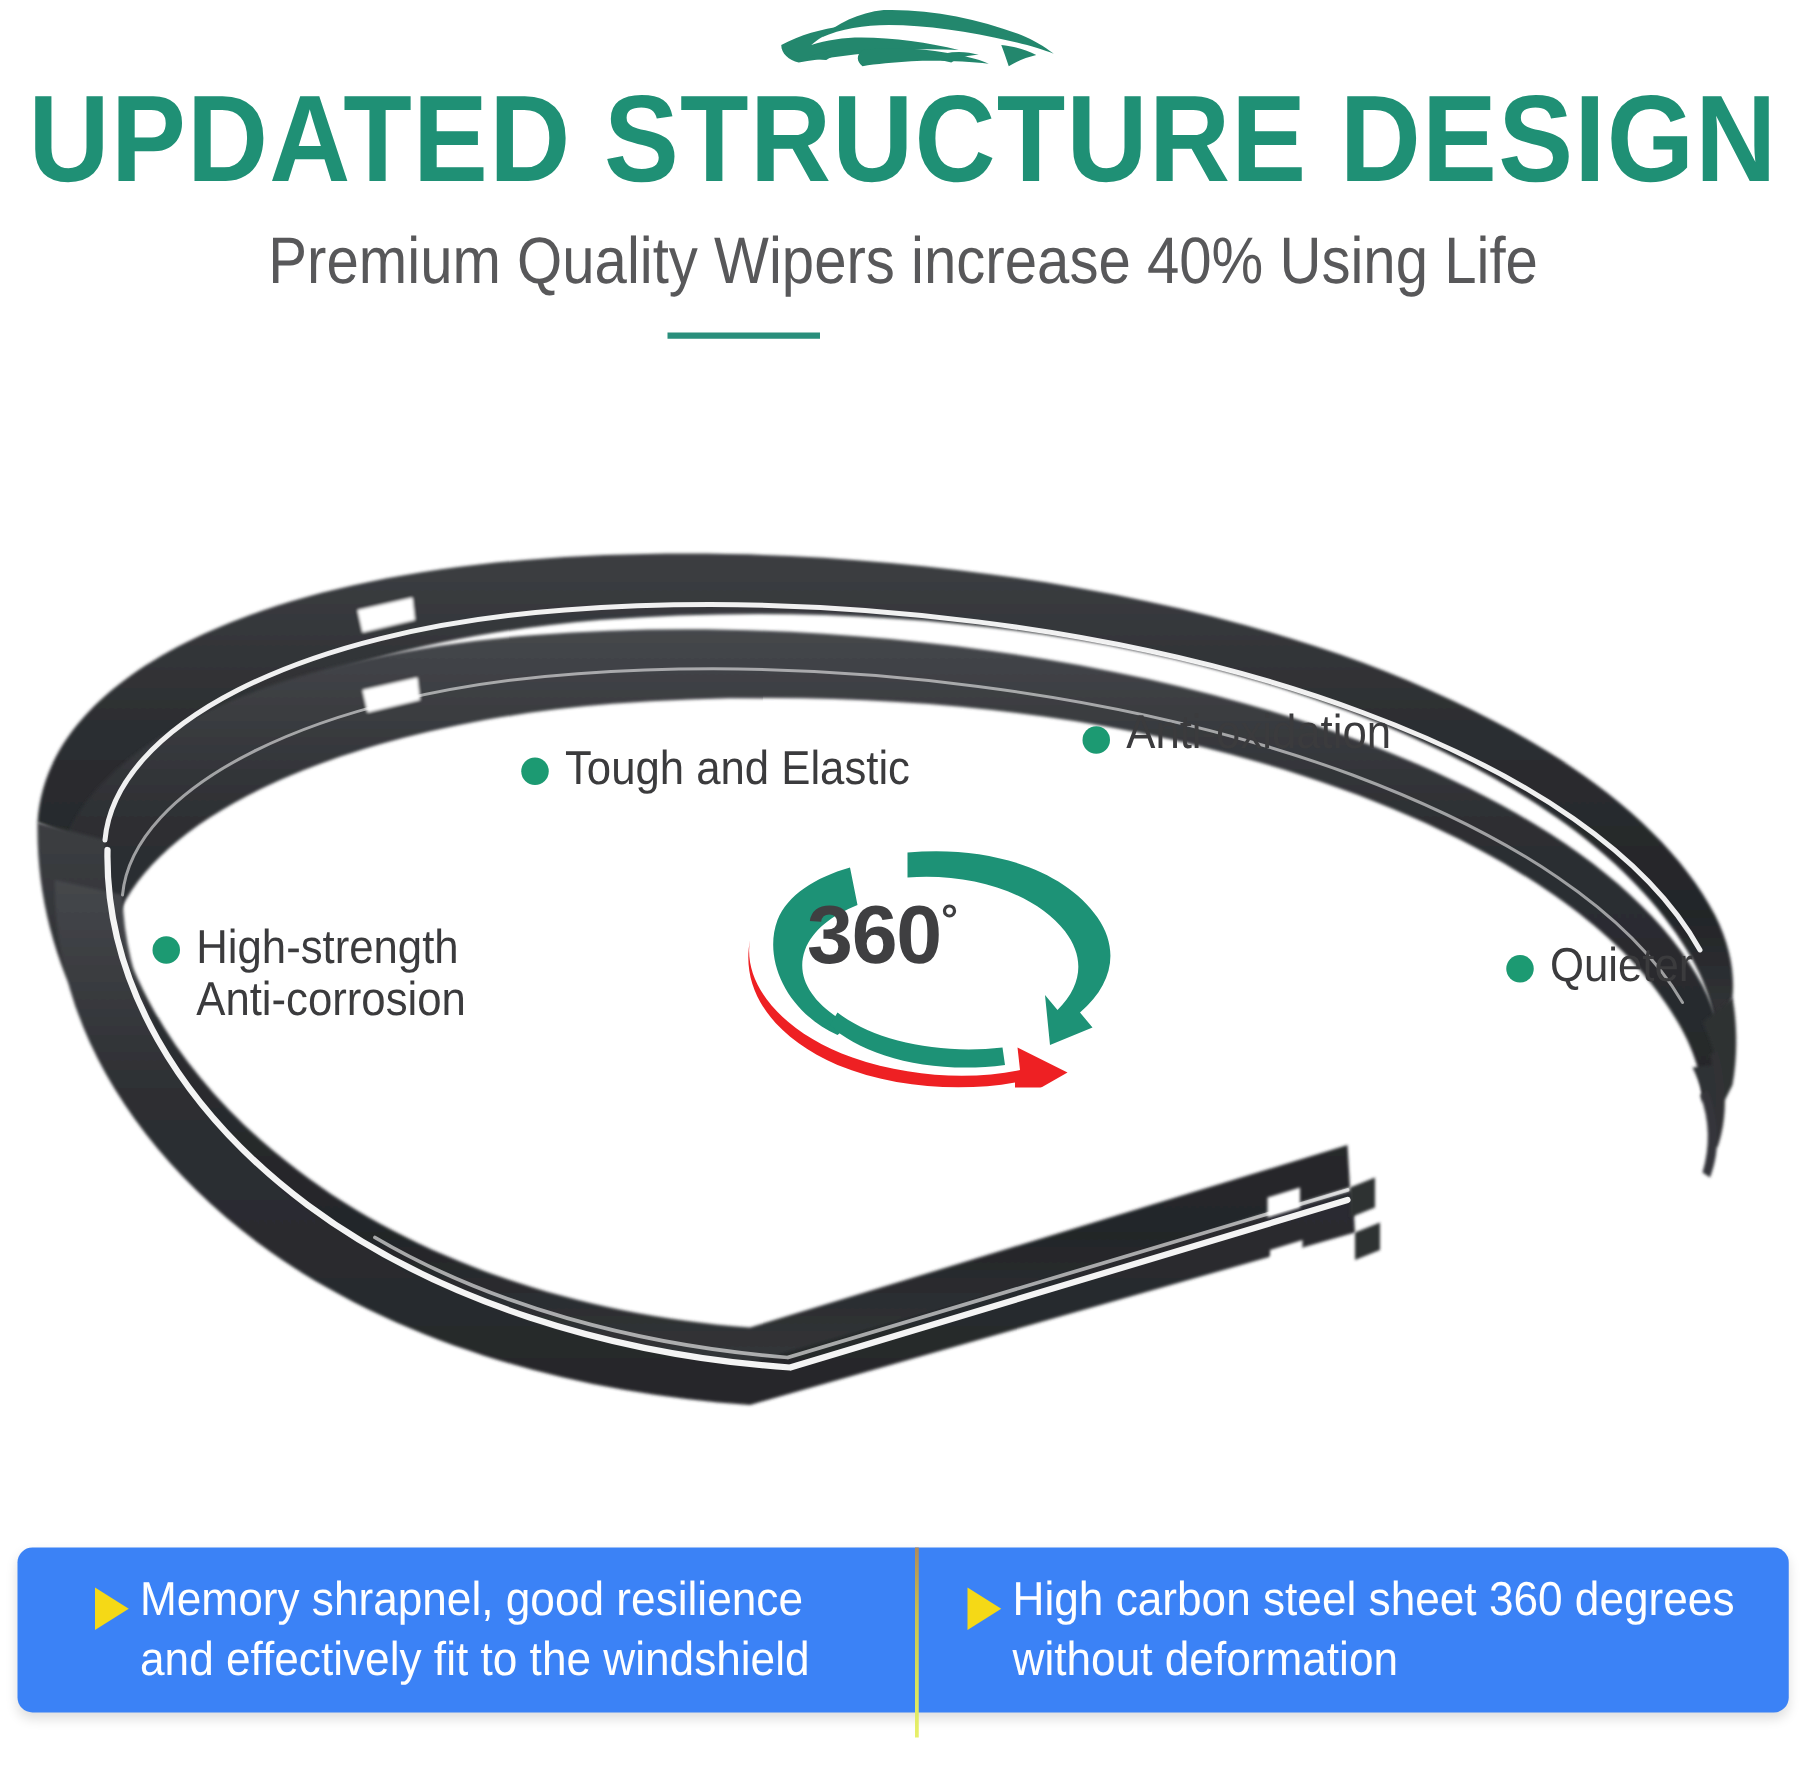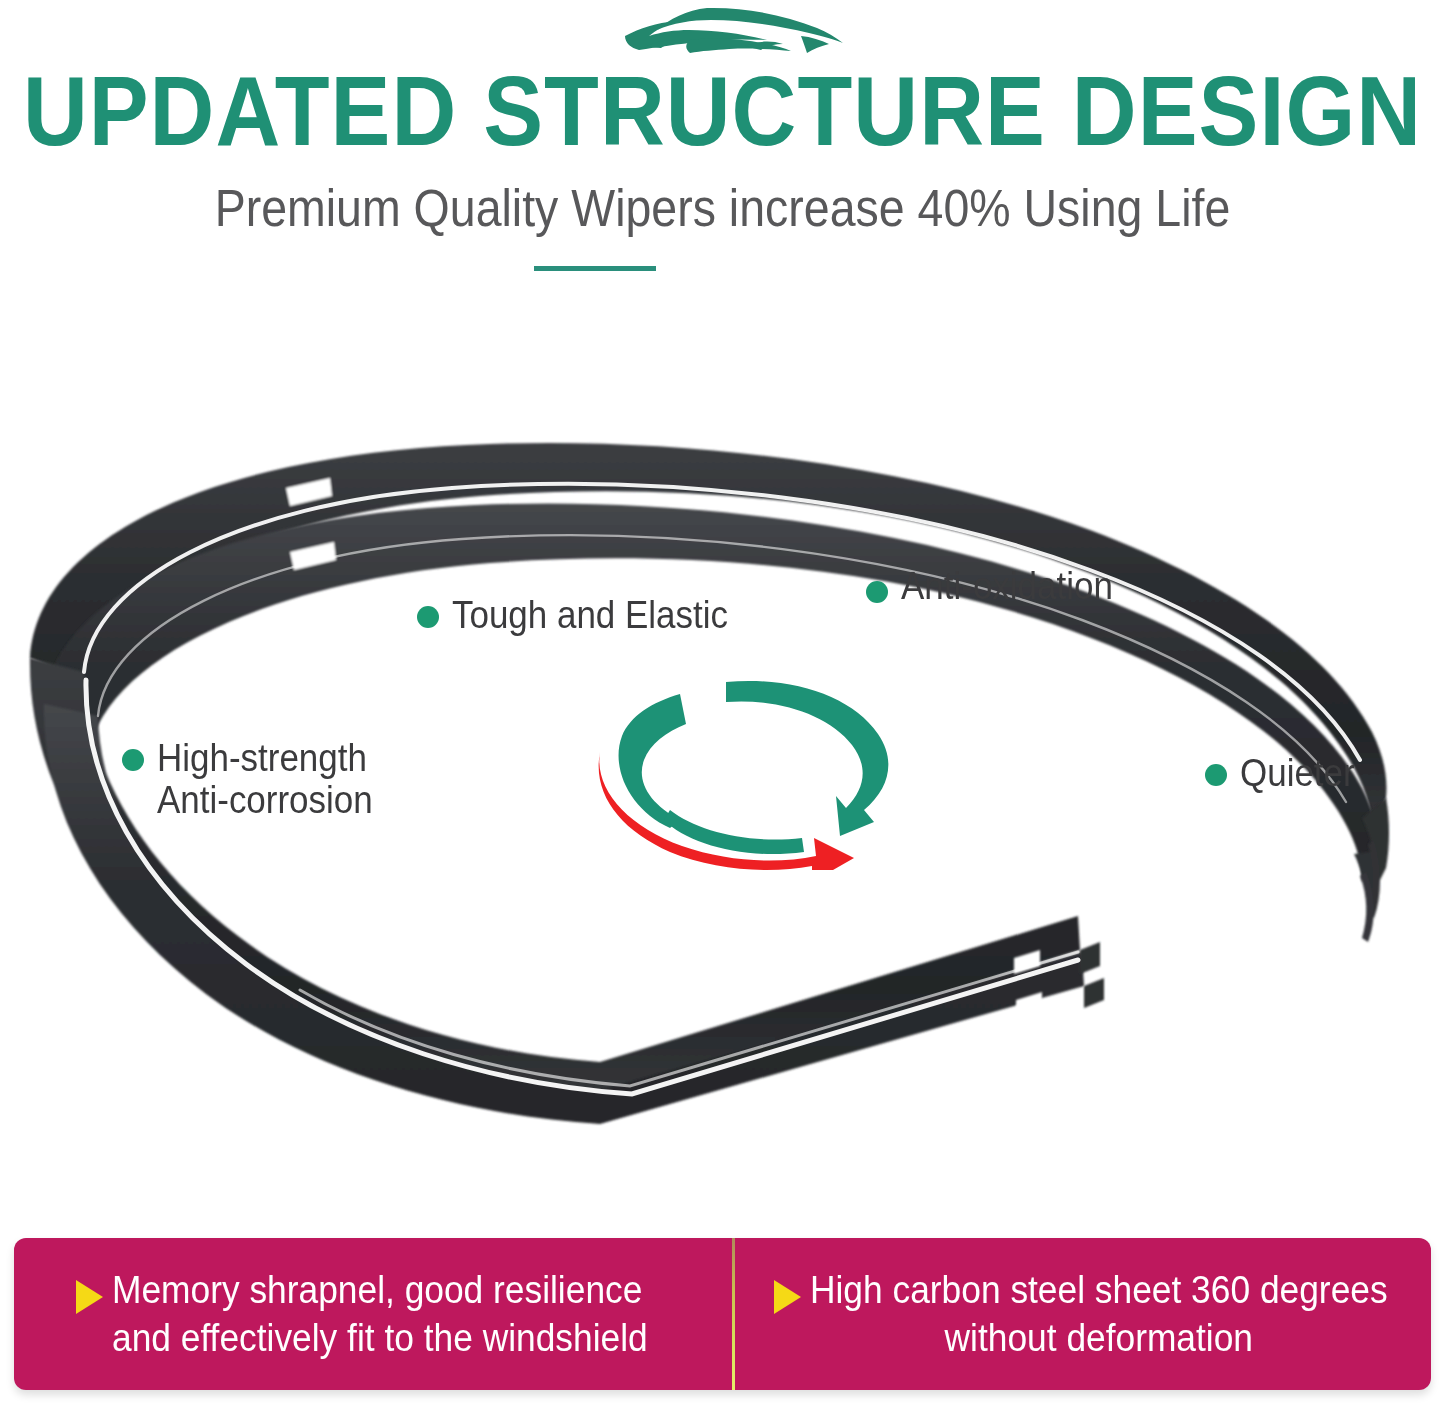--- a/index.html
+++ b/index.html
@@ -83,34 +83,34 @@
     font-weight:bold; color:#3f3f41;
     letter-spacing:-1px;
   }
   #badge-text .deg {
     font-size:34px; vertical-align:super; line-height:34px;
   }
 
   
   #banner {
     position:absolute; left:14px; top:1238px;
-    width:1417px; height:152px;
-    background:#be185d;
+    width:1417px; height:132px;
+    background:#3b82f6;
     border-radius:12px;
     box-shadow:0 5px 9px rgba(0,0,0,0.13);
     display:flex;
   }
   .banner-half {
     flex:1 1 50%;
     display:flex; align-items:center;
     padding:0 0 0 55px;
     position:relative;
   }
   .banner-half:first-child { padding-left:62px; }
-  .banner-half:last-child  { padding-left:80px;text-align:center; }
+  .banner-half:last-child  { padding-left:80px; }
   #banner-divider {
     position:absolute; left:718px; top:0; width:3px; height:152px;
     background:linear-gradient(to bottom,#b08a5a 0%,#c9c04f 35%,#d7e25a 70%,#e8f06a 100%);
   }
   .tri {
     width:0; height:0; flex:0 0 auto;
     border-top:17px solid transparent;
     border-bottom:17px solid transparent;
     border-left:27px solid #f5d916;
     margin-right:9px; margin-top:-34px;
@@ -326,20 +326,23 @@
       C 16 128, 48 166, 104 186
       C 150 202, 200 204, 238 196
       L 236 178
       L 276 198
       L 234 222
       L 234 206
       C 190 214, 136 210, 92 192
       C 42 170, 14 134, 22 92
       Z" fill="#ee2023"></path>
   </svg>
+  <div id="badge-text">
+    <span>360</span><span class="deg">°</span>
+  </div>
 </div>
 
 <div id="banner">
 
   <div class="banner-half">
     <span class="tri"></span>
     <span class="banner-text">
       <span class="bl">Memory shrapnel, good resilience</span>
       <span class="bl">and effectively fit to the windshield</span>
     </span>

